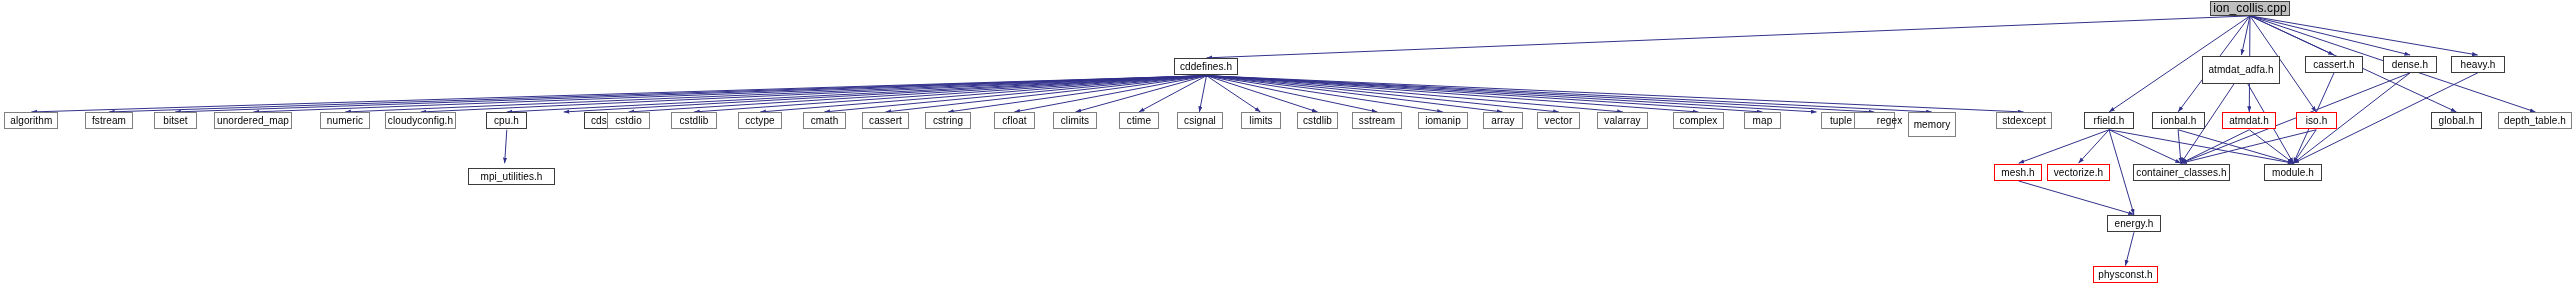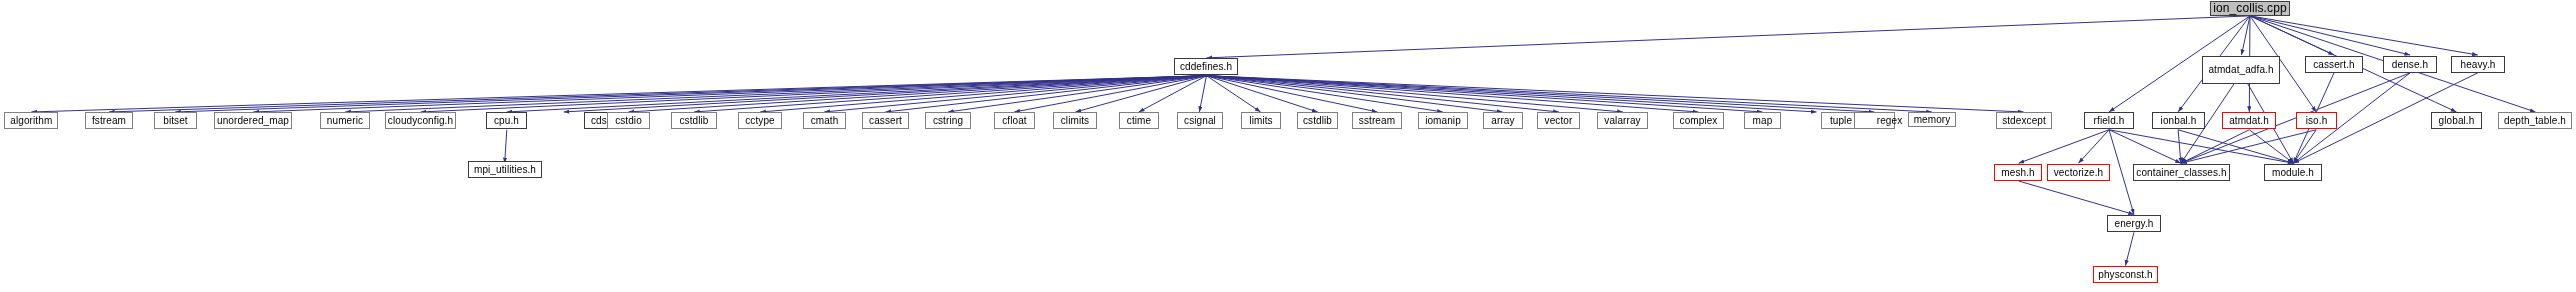--- a/index.html
+++ b/index.html
@@ -208,21 +208,21 @@
     </div>
     <div class="node plain" style="left: 1744px; top: 112px; width: 37px; height: 17px;">
       <span>map</span>
     </div>
     <div class="node plain" style="left: 1797px; top: 112px; width: 40px; height: 17px; margin-left: 24px;">
       <span>tuple</span>
     </div>
     <div class="node plain" style="left: 1854px; top: 112px; width: 41px; height: 17px; padding-left: 30px;">
       <span>regex</span>
     </div>
-    <div class="node plain" style="left: 1908px; top: 112px; width: 48px; height: 15px;">
+    <div class="node plain" style="left: 1908px; top: 112px; width: 48px; height: 25px;">
       <span>memory</span>
     </div>
     <div class="node plain" style="left: 1996px; top: 112px; width: 56px; height: 17px;">
       <span>stdexcept</span>
     </div>
     <div class="node strong" style="left: 2084px; top: 112px; width: 50px; height: 17px;">
       <span>rfield.h</span>
     </div>
     <div class="node strong" style="left: 2152px; top: 112px; width: 53px; height: 17px;">
       <span>ionbal.h</span>
@@ -232,21 +232,21 @@
     </div>
     <div class="node red strong" style="left: 2296px; top: 112px; width: 41px; height: 17px;">
       <span>iso.h</span>
     </div>
     <div class="node strong" style="left: 2431px; top: 112px; width: 51px; height: 17px;">
       <span>global.h</span>
     </div>
     <div class="node plain" style="left: 2498px; top: 112px; width: 74px; height: 17px;">
       <span>depth_table.h</span>
     </div>
-    <div class="node strong" style="left: 468px; top: 161px; width: 74px; height: 17px;">
+    <div class="node strong" style="left: 468px; top: 168px; width: 87px; height: 17px;">
       <span>mpi_utilities.h</span>
     </div>
     <div class="node red strong" style="left: 1994px; top: 164px; width: 48px; height: 17px;">
       <span>mesh.h</span>
     </div>
     <div class="node red strong" style="left: 2047px; top: 164px; width: 63px; height: 17px;">
       <span>vectorize.h</span>
     </div>
     <div class="node strong" style="left: 2133px; top: 164px; width: 97px; height: 17px;">
       <span>container_classes.h</span>

